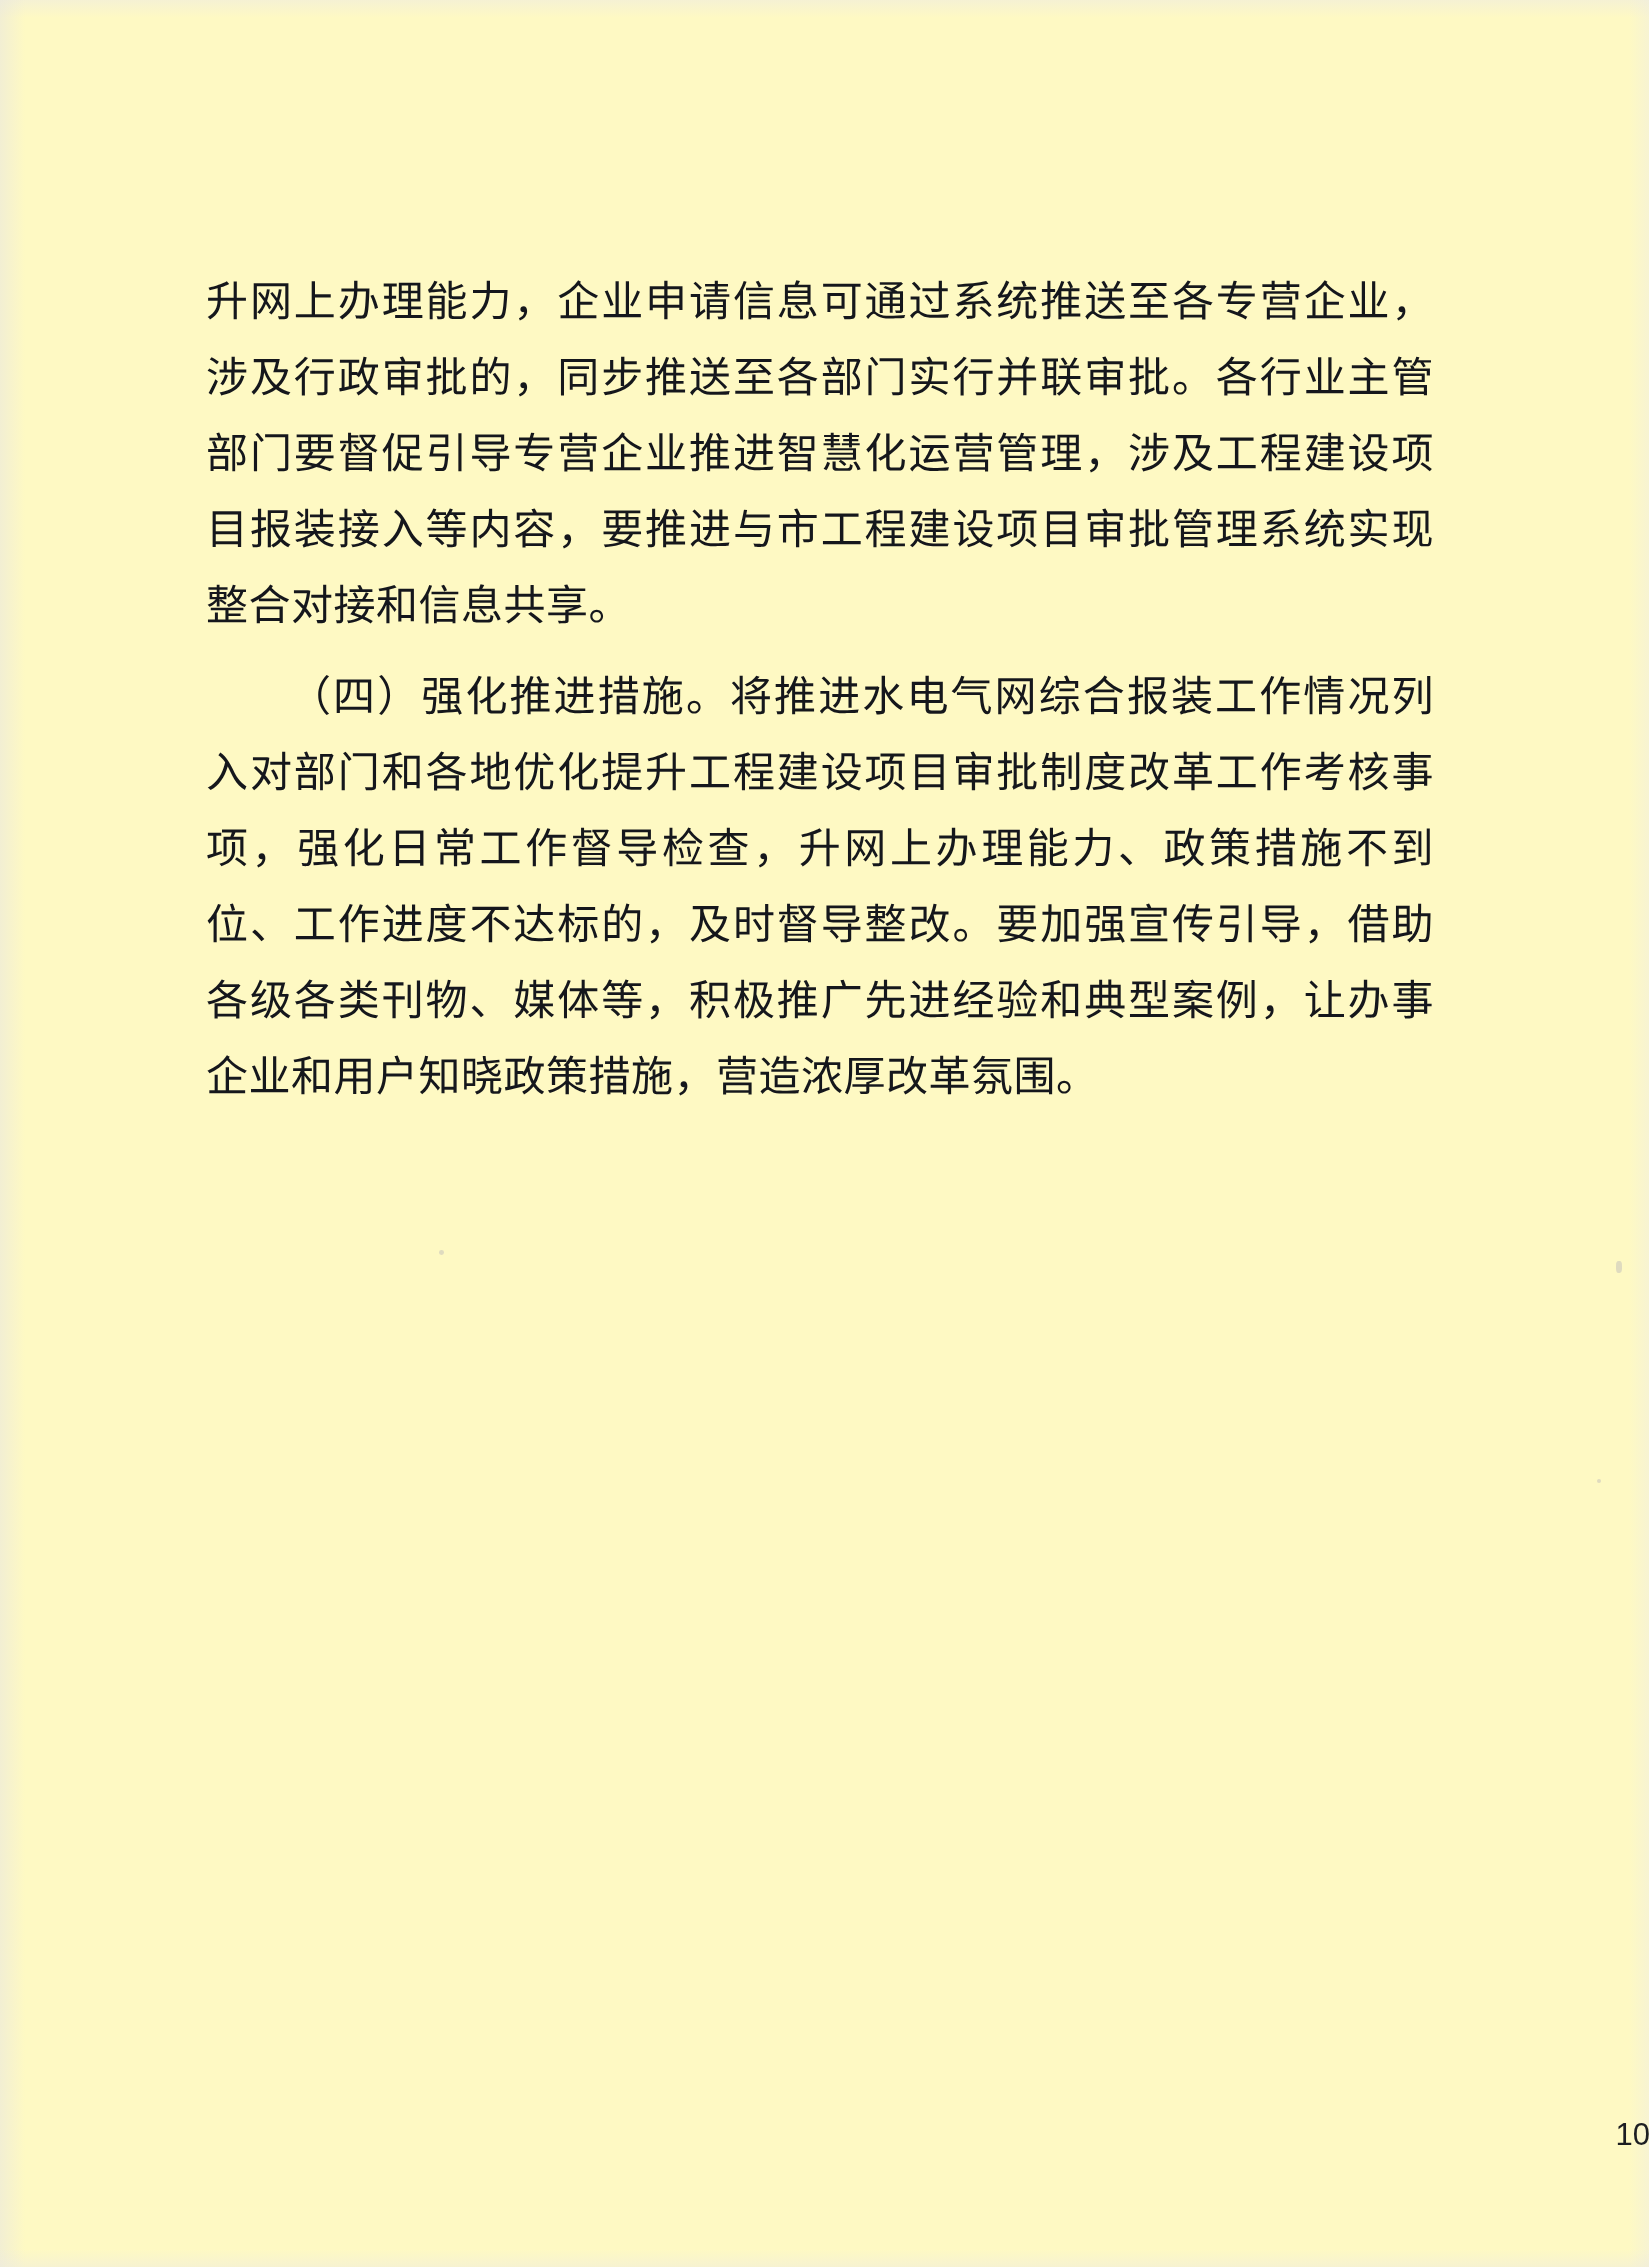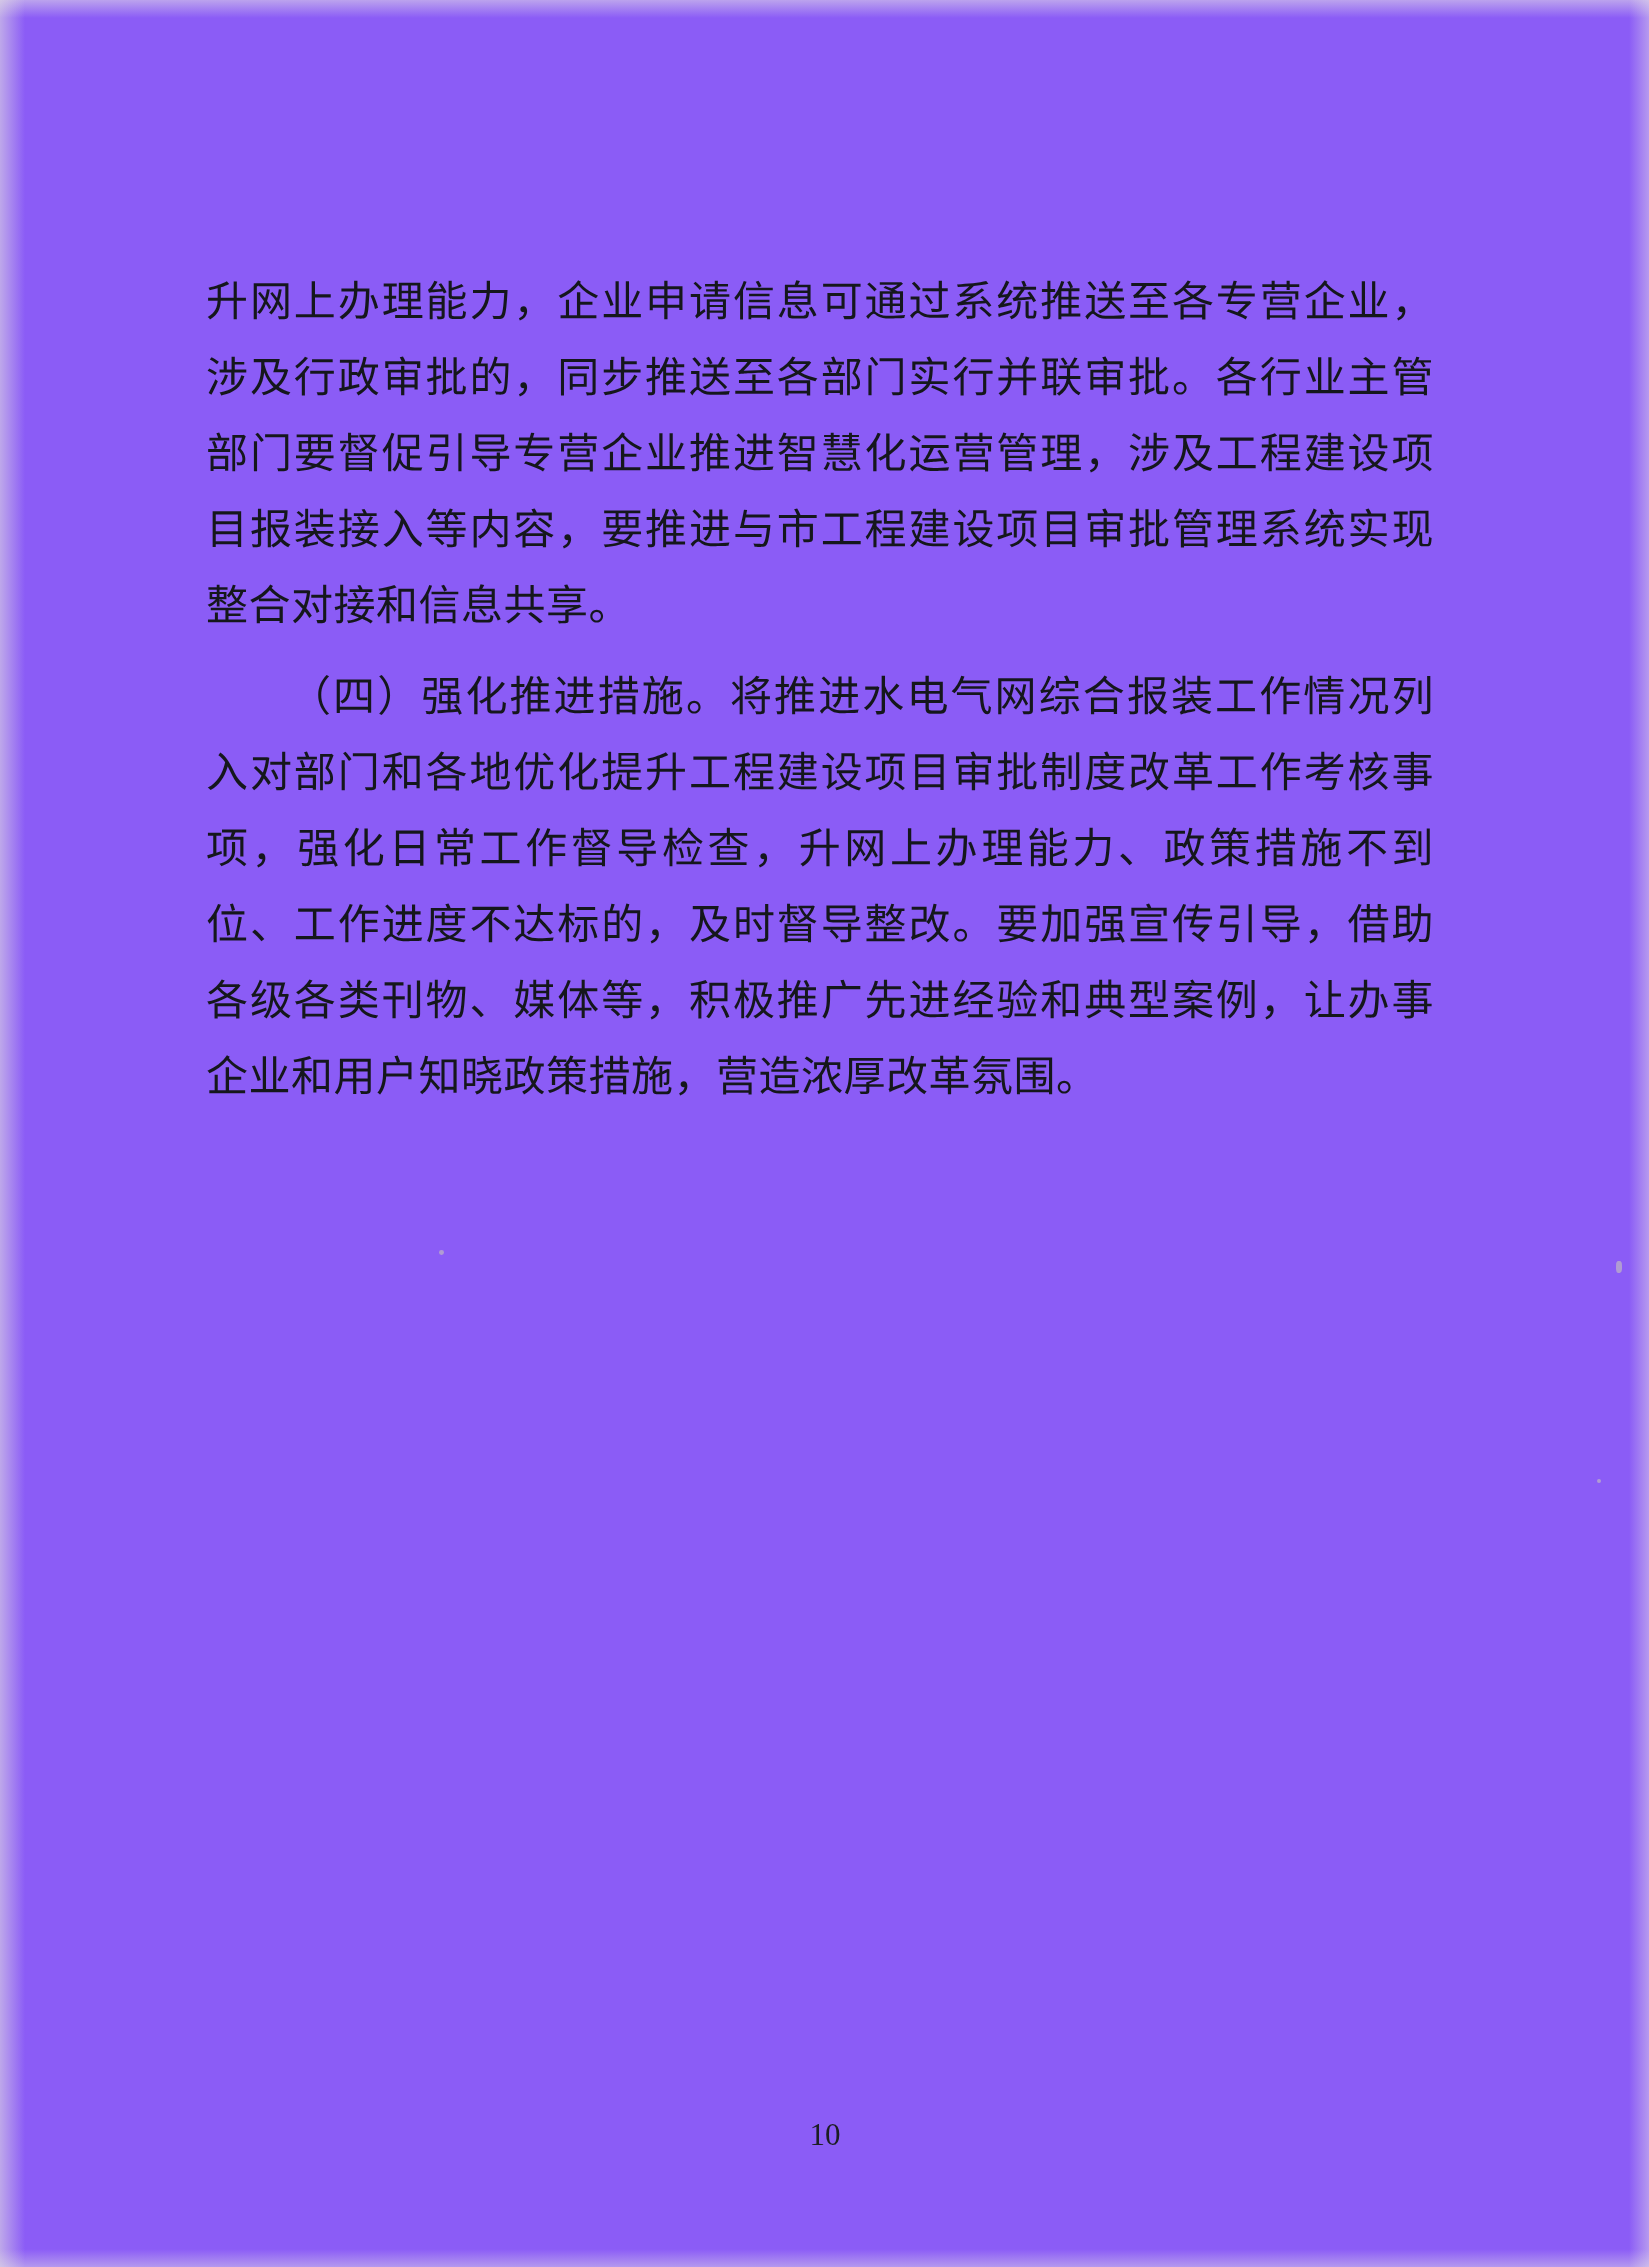--- a/index.html
+++ b/index.html
@@ -11,21 +11,21 @@
     width: 1650px;
     height: 2268px;
     font-family: "DejaVu Serif", serif;
     position: relative;
     overflow: hidden;
   }
   
   .page {
     position: absolute;
     inset: 0;
-    background: #8b5cf6;
+    background: #fef9c3;
   }
   
   .scan-edge-left {
     position: absolute;
     left: 0; top: 0; bottom: 0;
     width: 25px;
     background: linear-gradient(to right, #e8e6e0 0%, rgba(253,253,251,0) 100%);
     opacity: .55;
   }
   .scan-edge-top {
@@ -72,24 +72,24 @@
   }
   .para-gap {
     height: 11.6px;
   }
 
   .page-number {
     position: absolute;
     left: 0;
     right: 0;
     top: 2117px;
-    text-align: center;
+    text-align: right;
     font-size: 31px;
     color: #1c1e22;
-    font-family: Liberation Serif, serif;
+    font-family: Liberation Sans, sans-serif;
   }
 
   
   .speck {
     position: absolute;
     background: #c9c6bd;
     border-radius: 50%;
     opacity: .6;
   }
 </style>

